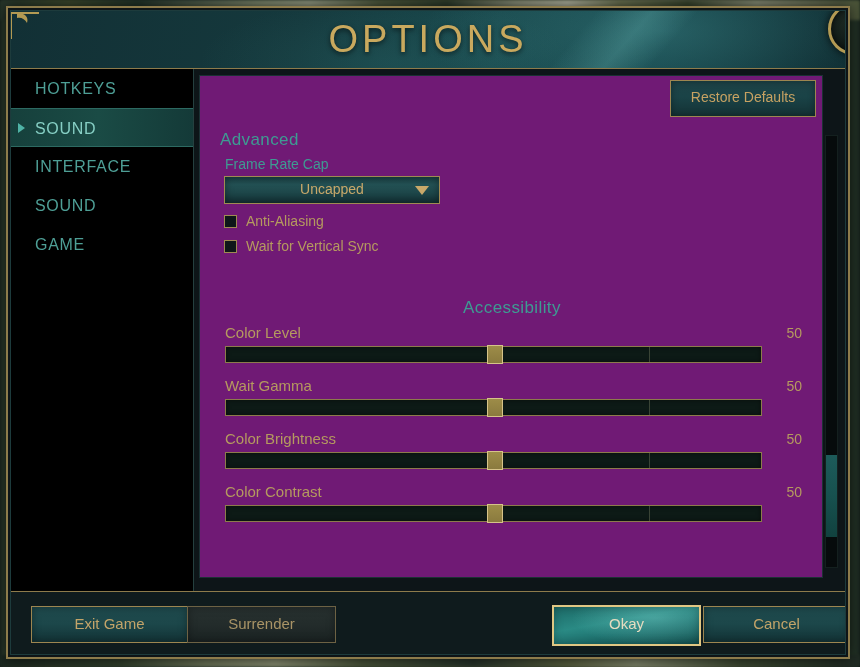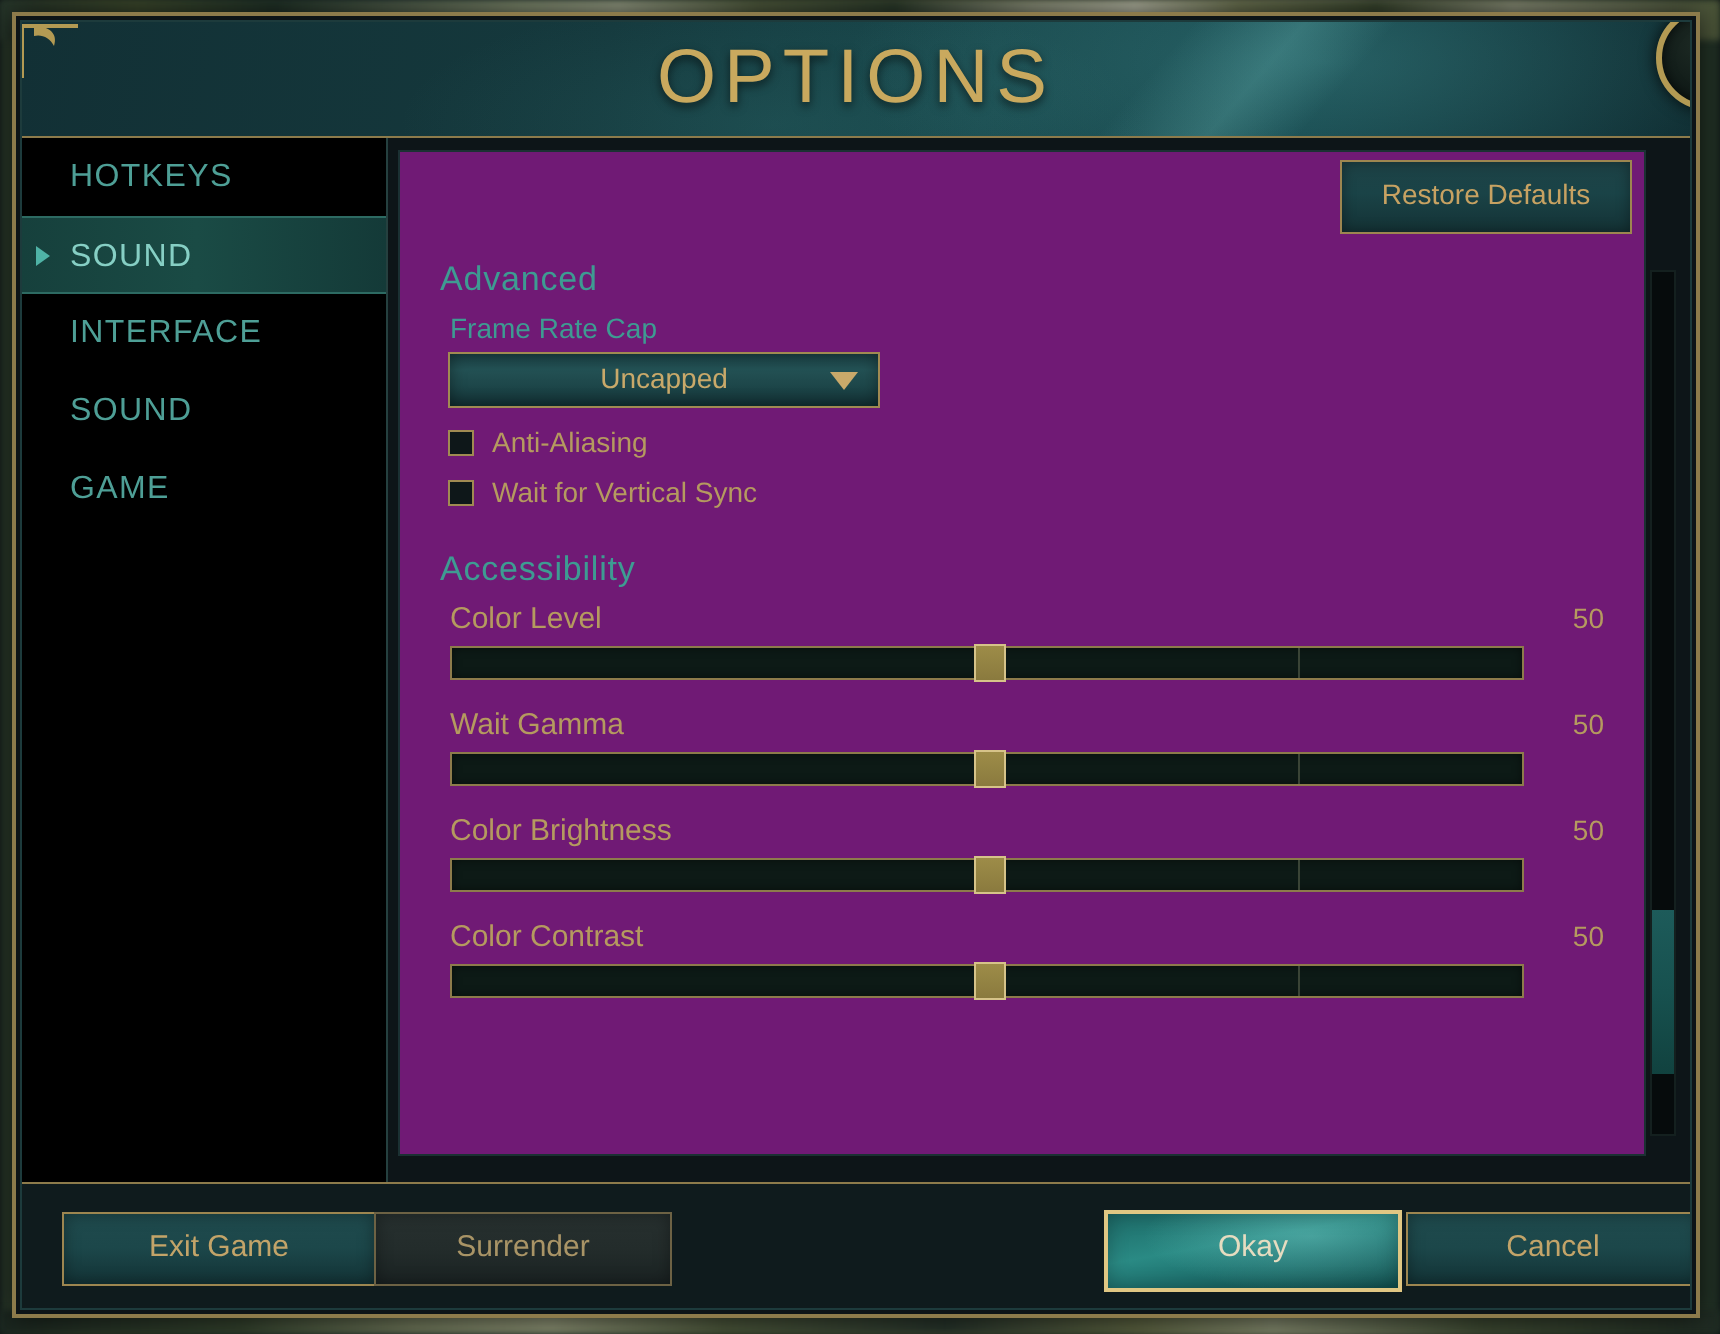--- a/index.html
+++ b/index.html
@@ -397,21 +397,21 @@
           <div class="checkbox-row">
             <span class="checkbox-box"></span>
             <span class="checkbox-label">Anti-Aliasing</span>
           </div>
 
           <div class="checkbox-row">
             <span class="checkbox-box"></span>
             <span class="checkbox-label">Wait for Vertical Sync</span>
           </div>
 
-          <div class="section-heading" style="margin-top:21px;">Accessibility</div>
+          <div class="section-heading" style="margin-top:44px;text-align:center;">Accessibility</div>
 
           <div class="slider-group">
             <div class="slider-header">
               <span class="slider-name">Color Level</span>
               <span class="slider-value">50</span>
             </div>
             <div class="slider-track">
               <span class="slider-tick" style="left:79%"></span>
               <span class="slider-thumb" style="left:50%"></span>
             </div>

